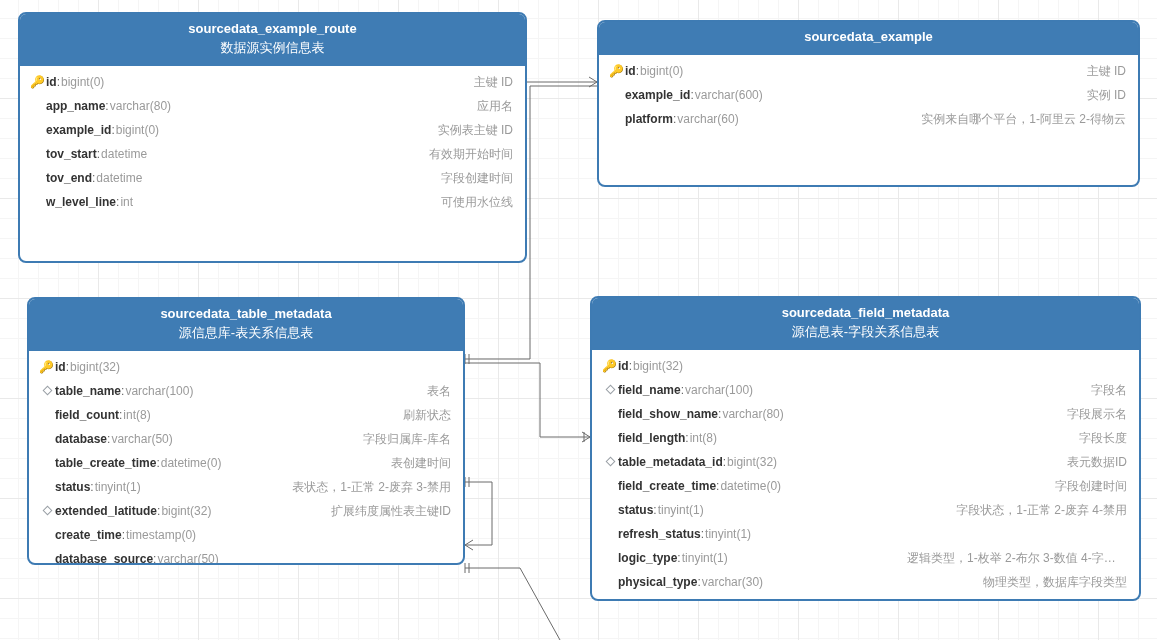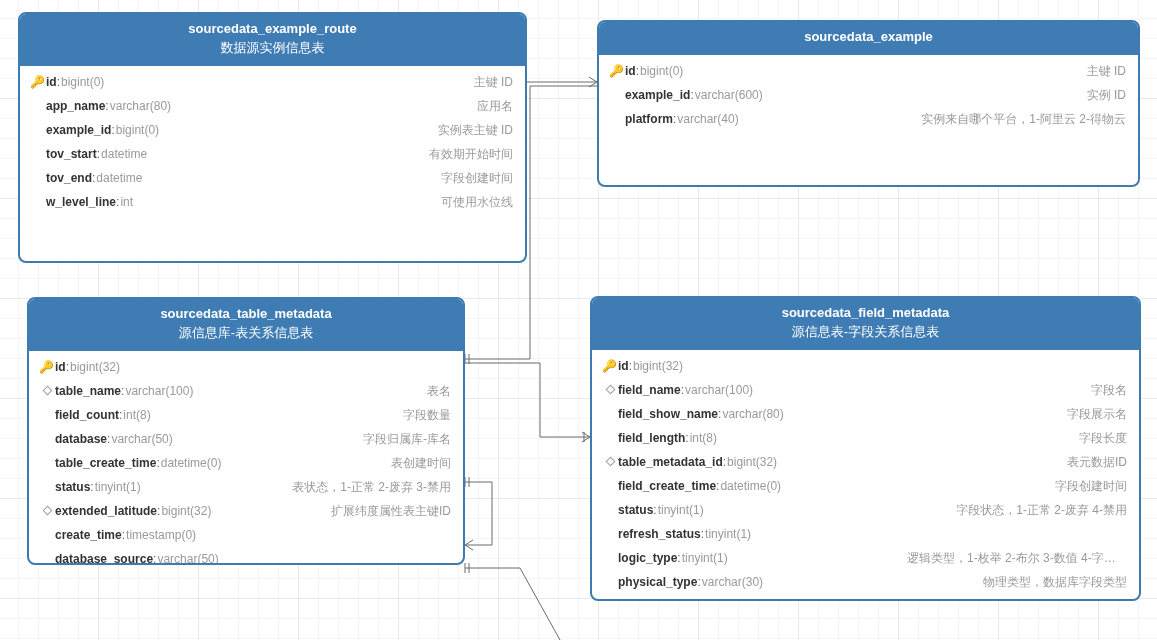--- a/index.html
+++ b/index.html
@@ -186,21 +186,21 @@
       <span class="col-name">example_id</span>
           <span class="colon">:</span>
       <span class="col-type"> varchar(600)</span>
       <span class="spacer"></span>
       <span class="col-comment">实例 ID</span>
     </div>
     <div class="row">
       <span class="ic"></span>
       <span class="col-name">platform</span>
           <span class="colon">:</span>
-      <span class="col-type"> varchar(40)</span>
+      <span class="col-type"> varchar(60)</span>
       <span class="spacer"></span>
       <span class="col-comment">实例来自哪个平台，1-阿里云  2-得物云</span>
     </div>
       </div>
   </div>
 
   <div class="table" id="t2">
     <div class="table-header">
       <div class="tname">sourcedata_table_metadata</div>
       <div class="tsub">源信息库-表关系信息表</div>
@@ -225,21 +225,21 @@
       <span class="col-type"> varchar(100)</span>
       <span class="spacer"></span>
       <span class="col-comment">表名</span>
     </div>
     <div class="row">
       <span class="ic"></span>
       <span class="col-name">field_count</span>
           <span class="colon">:</span>
       <span class="col-type"> int(8)</span>
       <span class="spacer"></span>
-      <span class="col-comment">字段数量</span>
+      <span class="col-comment">刷新状态</span>
     </div>
     <div class="row">
       <span class="ic"></span>
       <span class="col-name">database</span>
           <span class="colon">:</span>
       <span class="col-type"> varchar(50)</span>
       <span class="spacer"></span>
       <span class="col-comment">字段归属库-库名</span>
     </div>
     <div class="row">

